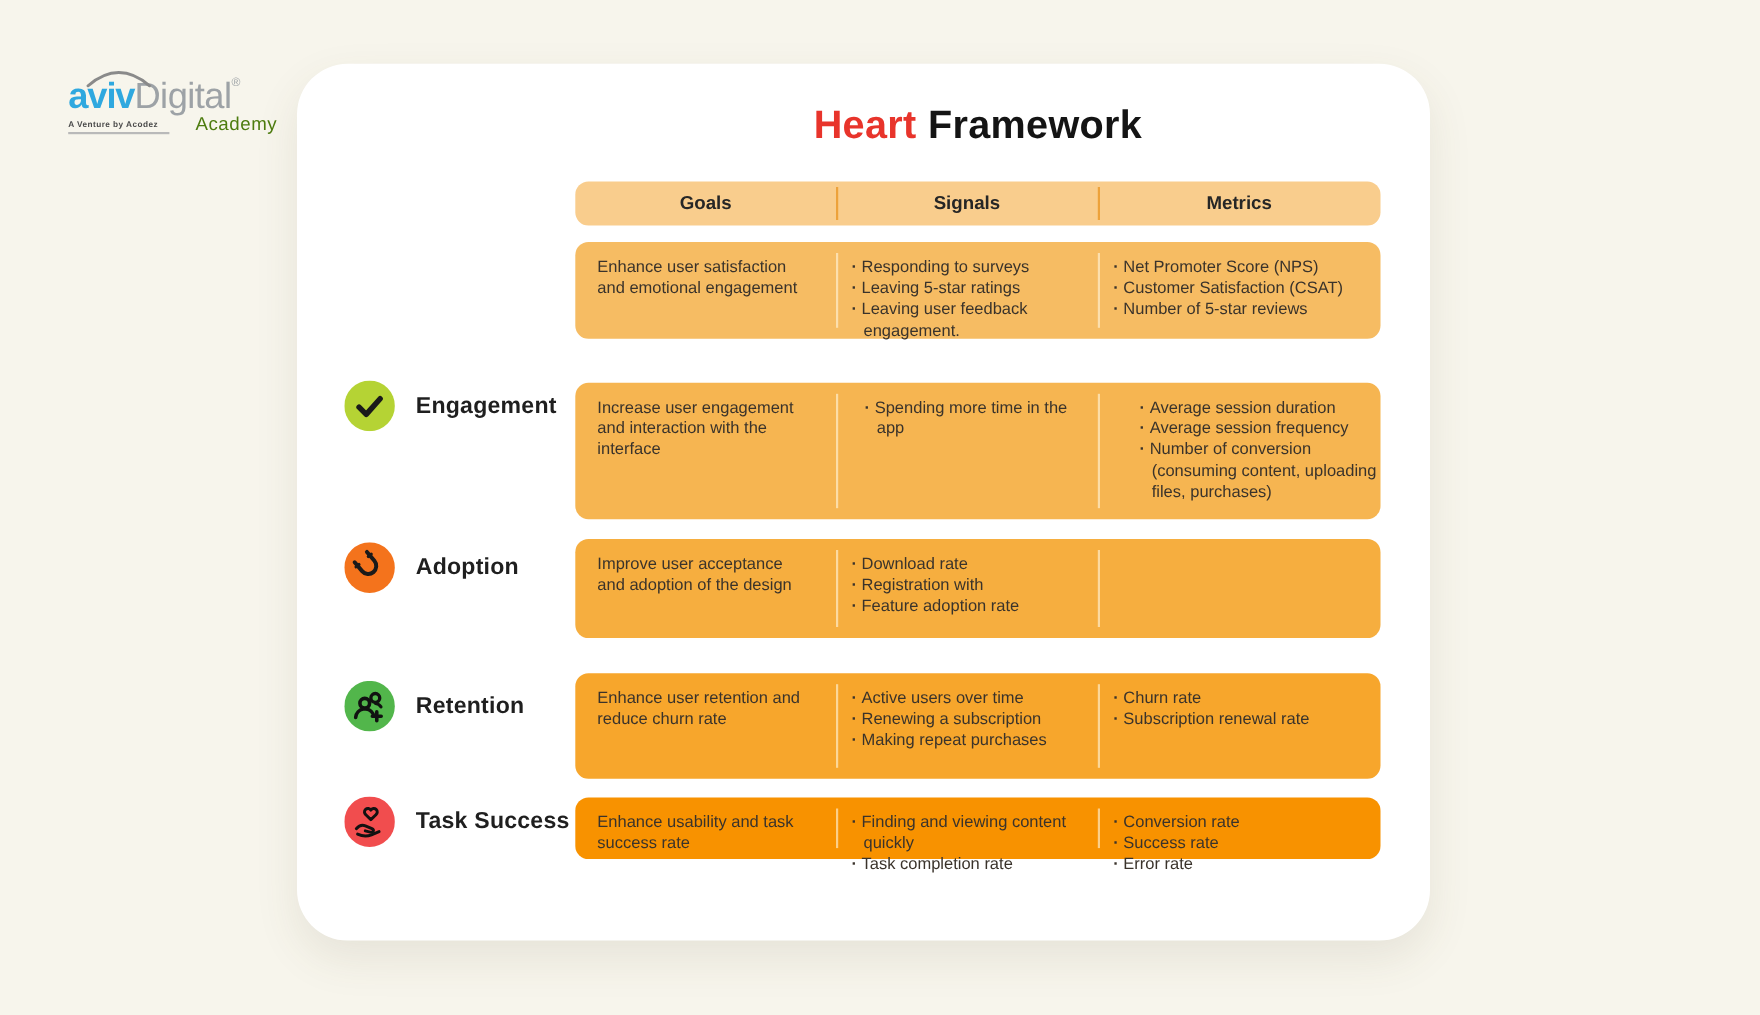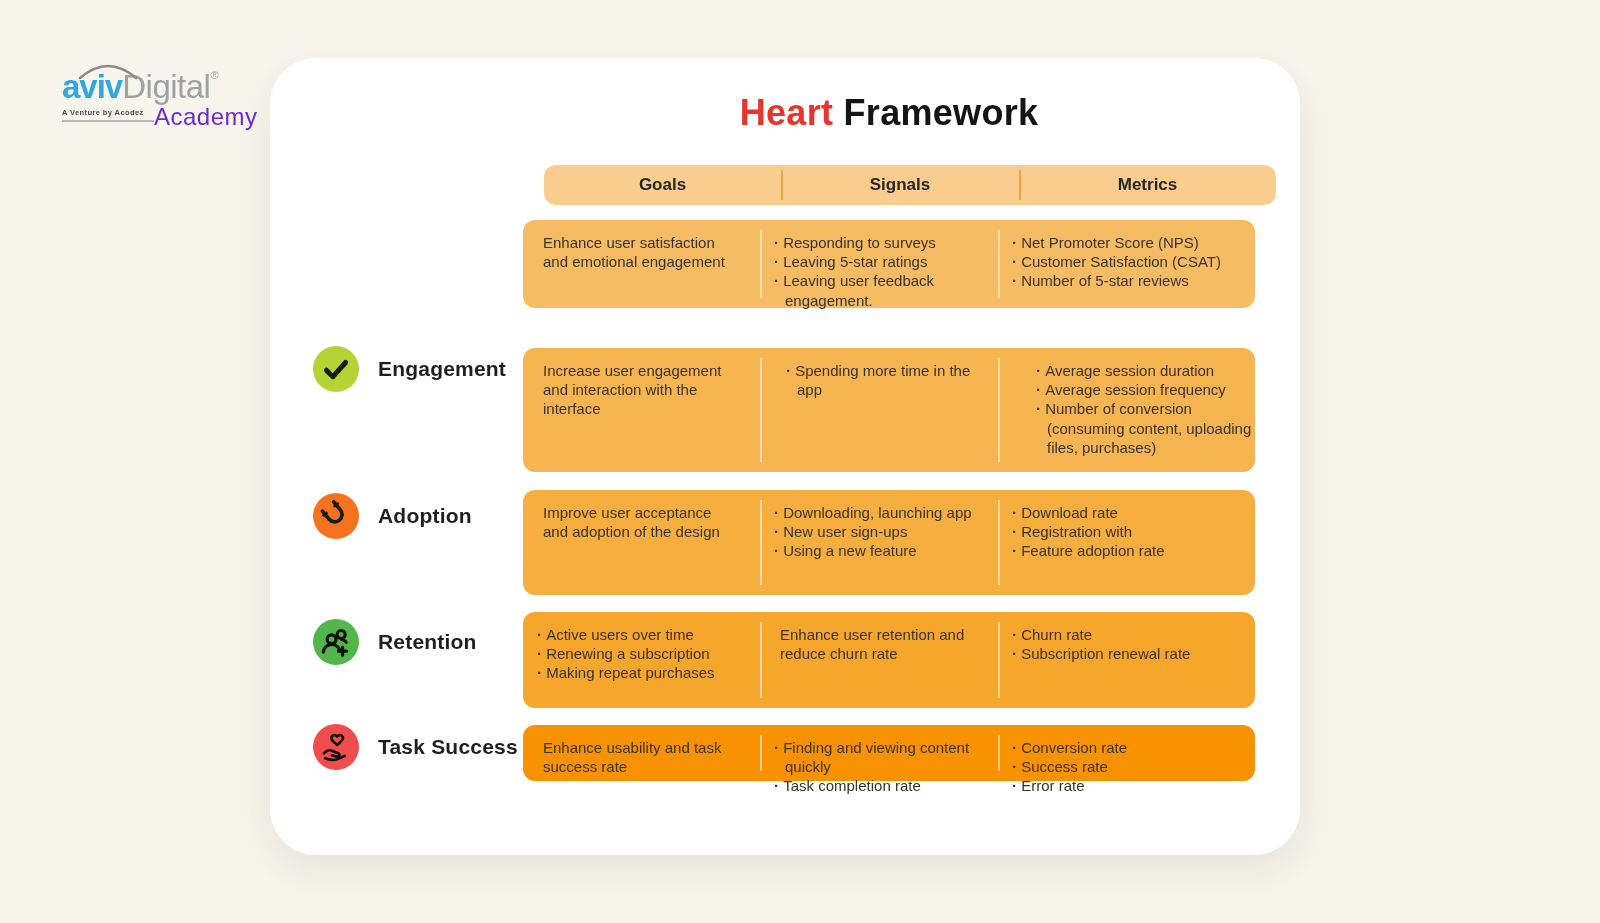--- a/index.html
+++ b/index.html
@@ -11,52 +11,51 @@
   
   .logo{position:absolute;left:62px;top:70px;width:190px;}
   .logo-arc{position:absolute;left:14px;top:-8px;}
   .logo-line1{font-size:33px;font-weight:700;line-height:1;white-space:nowrap;}
   .logo-aviv{color:#2FA8DF;letter-spacing:-1px;}
   .logo-digital{color:#9DA2A6;font-weight:400;letter-spacing:-0.5px;}
   .logo-reg{color:#9DA2A6;font-size:11px;vertical-align:top;font-weight:400;}
   .logo-line2{display:flex;justify-content:space-between;align-items:flex-start;margin-top:2px;}
   .logo-tagline{font-size:7.5px;color:#4a4a4a;font-weight:700;letter-spacing:0.4px;padding-top:3px;}
   .logo-rule{height:2px;background:#b9b9b9;width:92px;margin-top:3px;}
-  .logo-academy{font-size:24px;color:#6d28d9;font-weight:400;letter-spacing:0.5px;margin-top:-2px;}
+  .logo-academy{font-size:17px;color:#4d7c0f;font-weight:400;letter-spacing:0.5px;margin-top:-2px;}
   
   .card{
     position:absolute;left:270px;top:58px;width:1030px;height:797px;
     background:#ffffff;border-radius:46px;
     box-shadow:0 16px 40px rgba(90,80,50,0.10);
   }
   .title{
     position:absolute;left:253px;top:34px;width:732px;
     text-align:center;font-size:36px;font-weight:700;letter-spacing:0.3px;
     color:#141414;
   }
   .title .hl{color:#E8342B;}
   
   .header-band{
     position:absolute;left:253px;top:107px;width:732px;height:40px;
     background:#F9CD8D;border-radius:12px;
     display:grid;grid-template-columns:237px 238px 257px;
     align-items:center;
-    margin-left:21px;
   }
   .header-cell{text-align:center;font-size:17px;font-weight:700;color:#262626;}
   .hdr-div{position:absolute;top:5px;bottom:5px;width:2px;background:#EDA23B;}
   .hdr-div.d1{left:237px;} .hdr-div.d2{left:475px;}
   
   .row{
     position:absolute;left:253px;width:732px;border-radius:12px;
     display:grid;grid-template-columns:237px 238px 257px;
   }
   .row1{top:162px;height:88px;}
   .row2{top:290px;height:124px;}
-  .row3{top:432px;height:105px;}
+  .row3{top:432px;height:90px;}
   .row4{top:554px;height:96px;}
   .row5{top:667px;height:56px;}
   .cell{padding:13px 12px 10px 20px;font-size:15px;line-height:1.28;color:#3A332B;font-weight:500;}
   .cell p{margin:0;max-width:192px;}
   .cell.bullets{padding-left:14px;}
   .cell ul{list-style:none;margin:0;padding:0;}
   .cell li{padding-left:11px;text-indent:-11px;max-width:225px;}
   .cell li::before{content:"· ";font-weight:700;}
   .row-div{position:absolute;top:10px;bottom:10px;width:2px;background:rgba(255,246,219,0.62);}
   .row-div.d1{left:237px;} .row-div.d2{left:475px;}
@@ -183,47 +182,40 @@
     <div class="row-div d1"></div>
     <div class="row-div d2"></div>
   </div>
 
   <div class="row row3" style="background-color: rgb(246, 174, 63);">
     <div class="cell">
         <p>Improve user acceptance and adoption of the design</p>
       </div>
     <div class="cell bullets">
       <ul>
-        <li>Downloading, launching app</li>
-        <li>New user sign-ups</li>
-        <li>Using a new feature</li>
-      </ul>
-    </div>
-    <div class="cell bullets">
-      <ul>
         <li>Download rate</li>
         <li>Registration with</li>
         <li>Feature adoption rate</li>
       </ul>
     </div>
     <div class="row-div d1"></div>
     <div class="row-div d2"></div>
   </div>
 
   <div class="row row4" style="background-color: rgb(247, 166, 44);">
+    <div class="cell">
+        <p style="max-width:205px;">Enhance user retention and reduce churn rate</p>
+      </div>
     <div class="cell bullets">
       <ul>
         <li>Active users over time</li>
         <li>Renewing a subscription</li>
         <li>Making repeat purchases</li>
       </ul>
     </div>
-    <div class="cell">
-        <p style="max-width:205px;">Enhance user retention and reduce churn rate</p>
-      </div>
     <div class="cell bullets">
       <ul>
         <li>Churn rate</li>
         <li>Subscription renewal rate</li>
       </ul>
     </div>
     <div class="row-div d1"></div>
     <div class="row-div d2"></div>
   </div>
 

